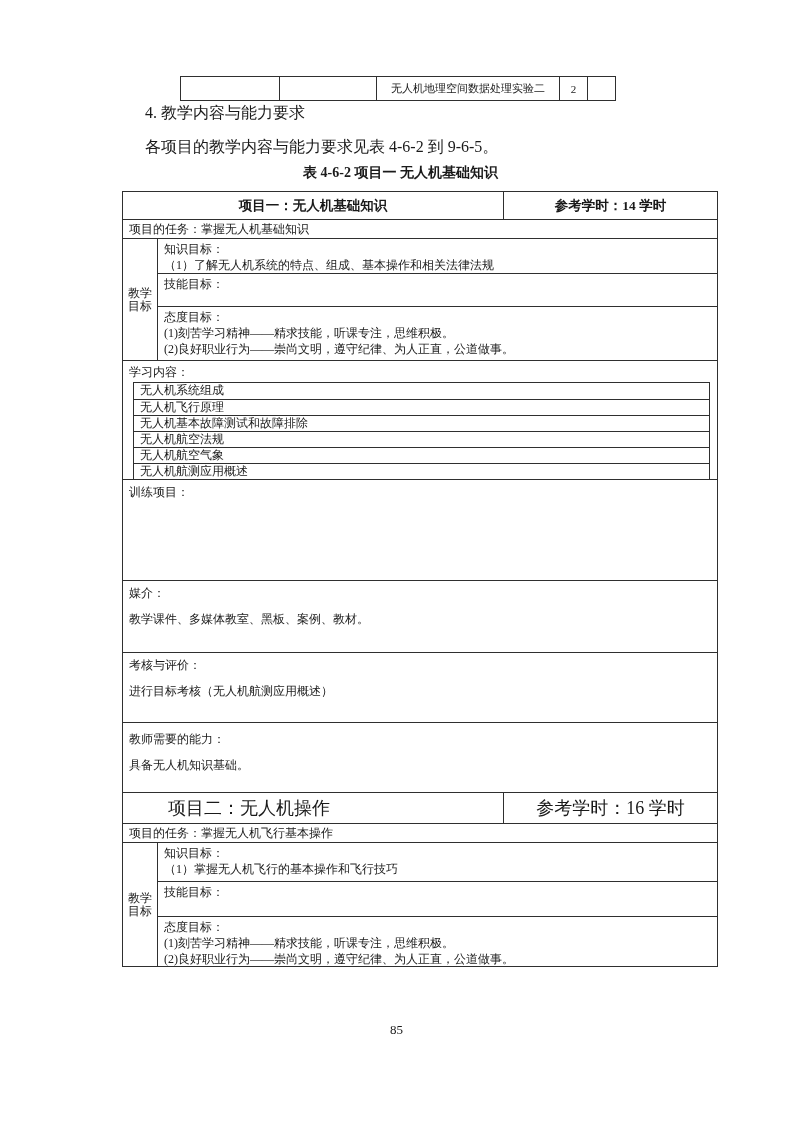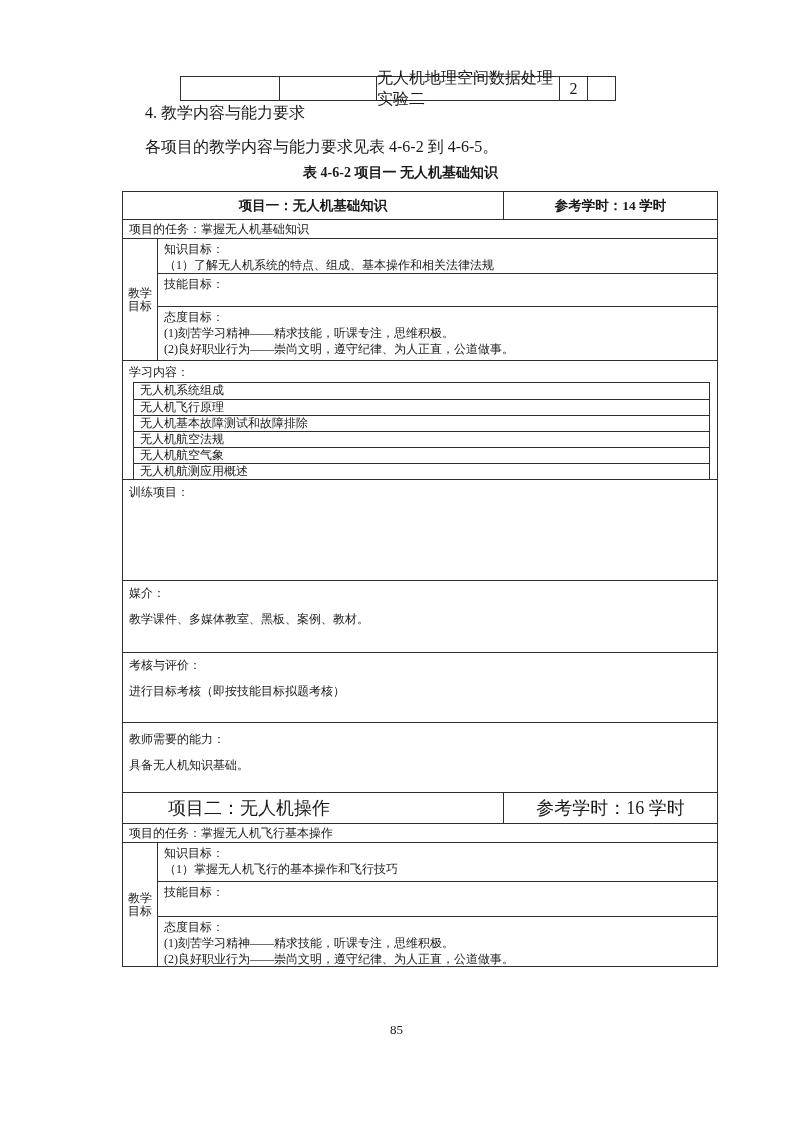--- a/index.html
+++ b/index.html
@@ -11,21 +11,21 @@
     background: #ffffff;
     font-family: "Liberation Serif", "DejaVu Serif", serif;
     color: #1a1a1a;
     overflow: hidden;
   }
   
   .tt {
     position: absolute; left: 180px; top: 76px;
     width: 436px; height: 25px;
     border: 1px solid #2f2f2f;
-    display: flex; font-size: 16px;
+    display: flex; font-size: 11px;
   }
   .tt-cell { height: 100%; border-left: 1px solid #2f2f2f; display: flex; align-items: center; justify-content: center; }
   .tt-cell:first-child { border-left: none; }
   .tt-c1 { width: 98px; }
   .tt-c2 { width: 97px; }
   .tt-c3 { width: 183px; }
   .tt-c4 { width: 28px; }
   .tt-c5 { flex: 1; }
   
   .h4 { position: absolute; left: 145px; top: 103px; font-size: 16px; }
@@ -73,21 +73,21 @@
 
   <div class="tt">
     <div class="tt-cell tt-c1"></div>
     <div class="tt-cell tt-c2"></div>
     <div class="tt-cell tt-c3">无人机地理空间数据处理实验二</div>
     <div class="tt-cell tt-c4">2</div>
     <div class="tt-cell tt-c5"></div>
   </div>
 
   <div class="h4">4. 教学内容与能力要求</div>
-  <div class="intro">各项目的教学内容与能力要求见表 4-6-2 到 4-6-5。</div>
+  <div class="intro">各项目的教学内容与能力要求见表 4-6-2 到 9-6-5。</div>
   <div class="caption">表 4-6-2  项目一 无人机基础知识</div>
 
   <div class="mt">
 
     <div class="r hdr">
       <div class="hdr-l bold">项目一：无人机基础知识</div>
       <div class="hdr-r bold">参考学时：14 学时</div>
     </div>
 
     <div class="r task">项目的任务：掌握无人机基础知识</div>
@@ -128,21 +128,21 @@
       <div>训练项目：</div>
     </div>
 
     <div class="r media">
       <div>媒介：</div>
       <div class="block-text">教学课件、多媒体教室、黑板、案例、教材。</div>
     </div>
 
     <div class="r assess">
       <div>考核与评价：</div>
-      <div class="block-text">进行目标考核（即按技能目标拟题考核）</div>
+      <div class="block-text">进行目标考核（无人机航测应用概述）</div>
     </div>
 
     <div class="r teacher">
       <div>教师需要的能力：</div>
       <div class="block-text">具备无人机知识基础。</div>
     </div>
 
     <div class="r hdr hdr2">
       <div class="hdr-l">项目二：无人机操作</div>
       <div class="hdr-r">参考学时：16 学时</div>

